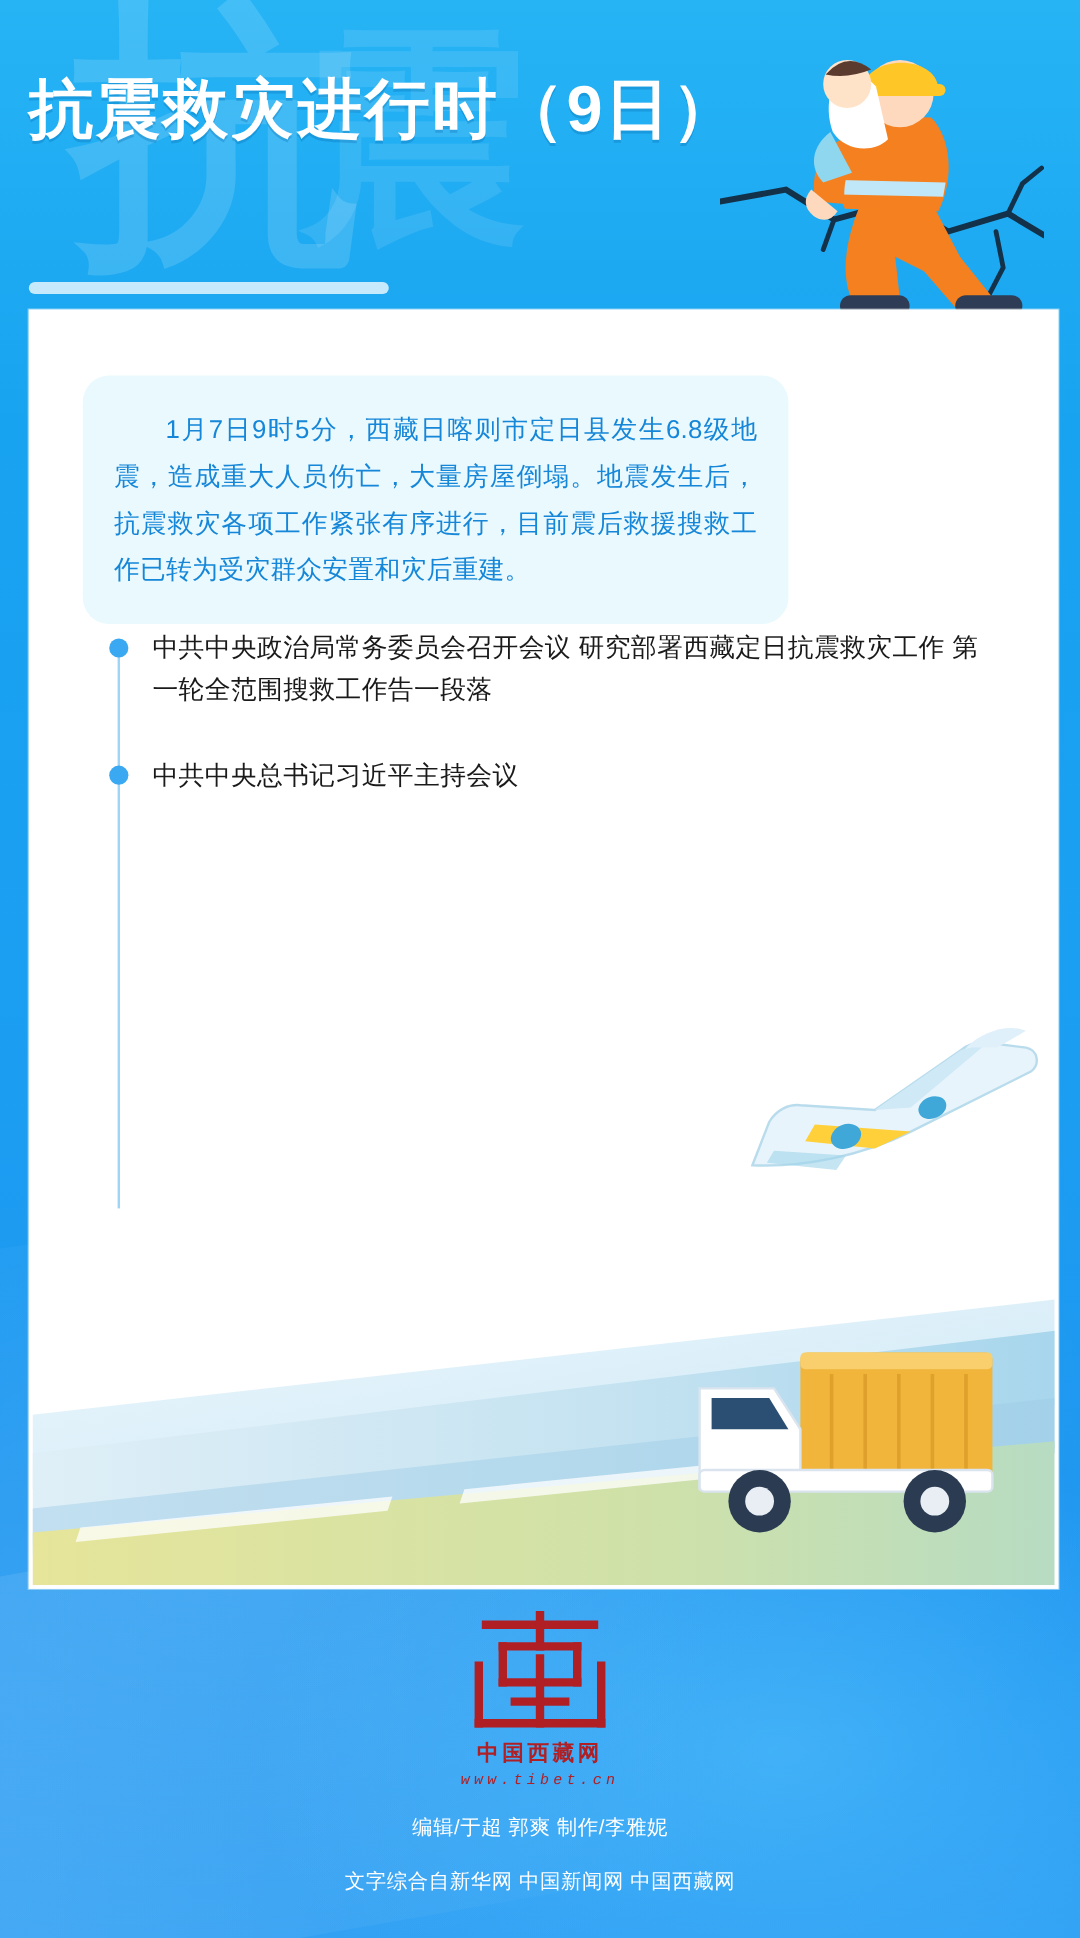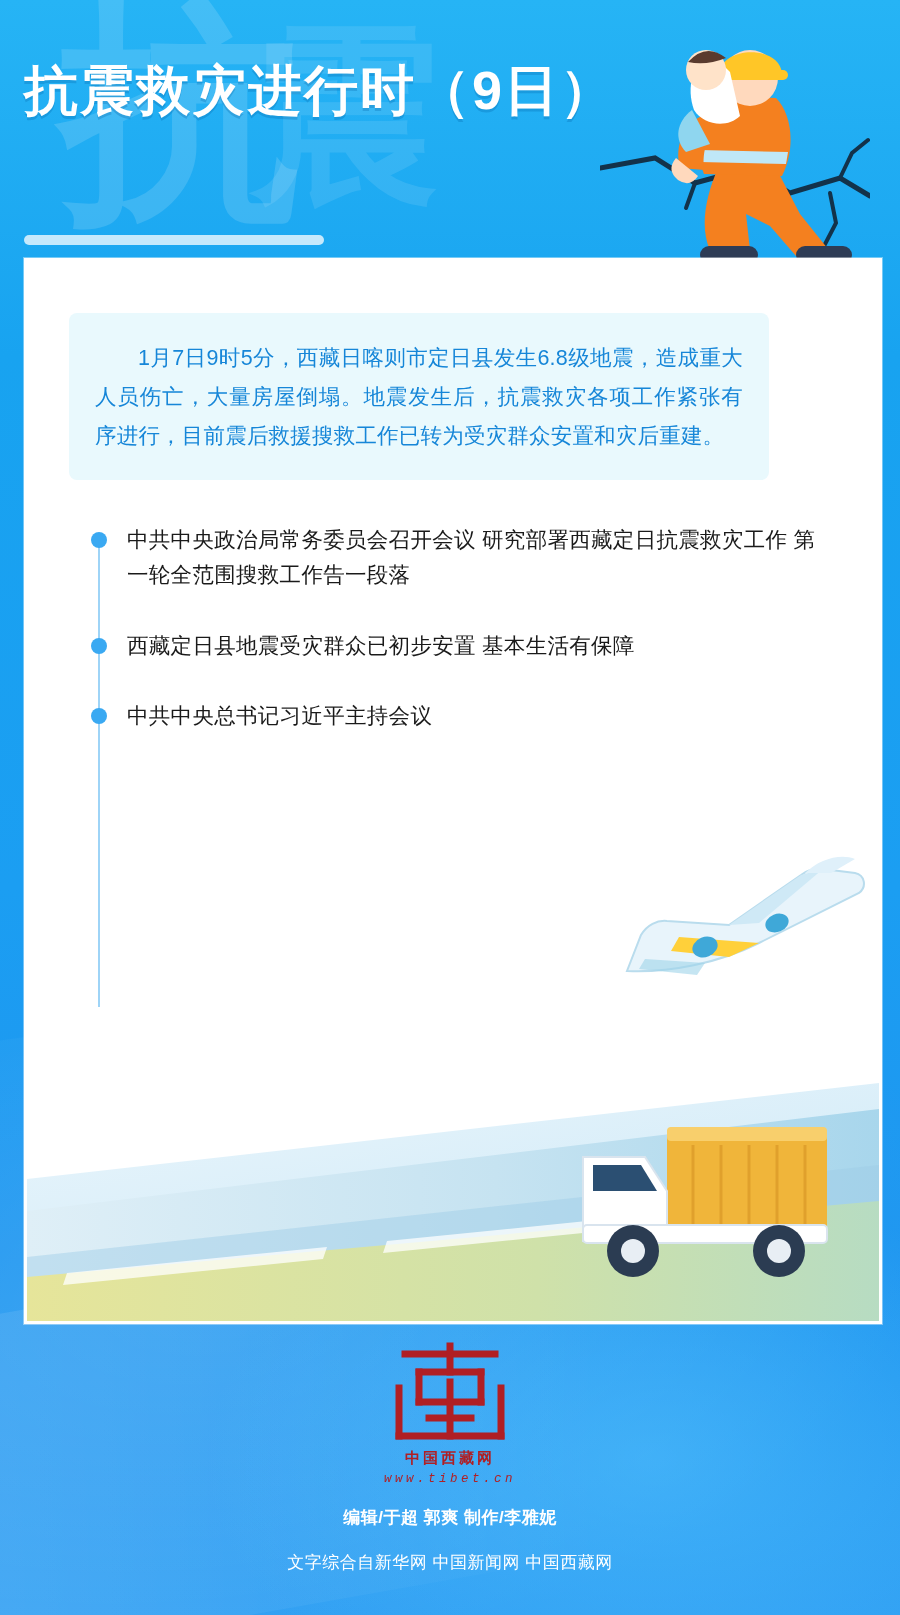--- a/index.html
+++ b/index.html
@@ -109,24 +109,24 @@
     background: #ffffff;
     border: 3px solid rgba(255,255,255,0.7);
     box-shadow: 0 0 0 1px rgba(255,255,255,0.4);
     overflow: hidden;
   }
 
   .summary-box {
     position: absolute;
     left: 42px;
     top: 52px;
-    width: 700px;
+    width: 588px;
     padding: 26px 26px 24px 26px;
     background: #e9f9fd;
-    border-radius: 8px;
+    border-radius: 22px;
     box-sizing: border-box;
   }
   .summary-text {
     margin: 0;
     font-size: 21.5px;
     line-height: 1.82;
     color: #1686d8;
     text-indent: 2em;
     text-align: justify;
     letter-spacing: 0.2px;
@@ -194,39 +194,38 @@
     width: 900px;
     text-align: center;
   }
   .logo-wrap {
     width: 130px;
     height: 105px;
     margin: 8px auto 0 auto;
   }
   .logo-name {
     margin-top: 6px;
-    font-size: 15px;
+    font-size: 18px;
     color: #b01f24;
     letter-spacing: 3px;
     font-weight: 700;
   }
   .logo-url {
     margin-top: 4px;
     font-size: 12.5px;
     color: #b01f24;
     letter-spacing: 3.5px;
     font-family: "Liberation Mono", monospace;
     font-style: italic;
   }
   .credit {
     margin-top: 20px;
     font-size: 17px;
     color: #ffffff;
     letter-spacing: 0.5px;
-    font-weight: bold;
   }
   .credit2 {
     margin-top: 22px;
     font-size: 17px;
     color: #ffffff;
     letter-spacing: 0.5px;
   }
 </style>
 </head>
 <body>
@@ -283,24 +282,20 @@
     <div class="timeline">
       <div class="tl-line"></div>
 
       <div class="tl-item">
         <span class="tl-dot"></span>
         <div class="tl-text">中共中央政治局常务委员会召开会议 研究部署西藏定日抗震救灾工作 第一轮全范围搜救工作告一段落</div>
       </div>
 
 
 
-      <div class="tl-item">
-        <span class="tl-dot"></span>
-        <div class="tl-text">西藏定日县地震受灾群众已初步安置 基本生活有保障</div>
-      </div>
 
       <div class="tl-item">
         <span class="tl-dot"></span>
         <div class="tl-text">中共中央总书记习近平主持会议</div>
       </div>
 
     </div>
 
     <svg class="plane" viewBox="0 0 260 140">
       <path d="M18 120 C60 122 110 112 150 92 L250 42 C258 36 256 24 246 22 L214 18 C206 17 198 19 192 24 L120 74 L58 70 C48 69 38 74 32 84 Z" fill="#e8f4fb" stroke="#b9dced" stroke-width="2"></path>

